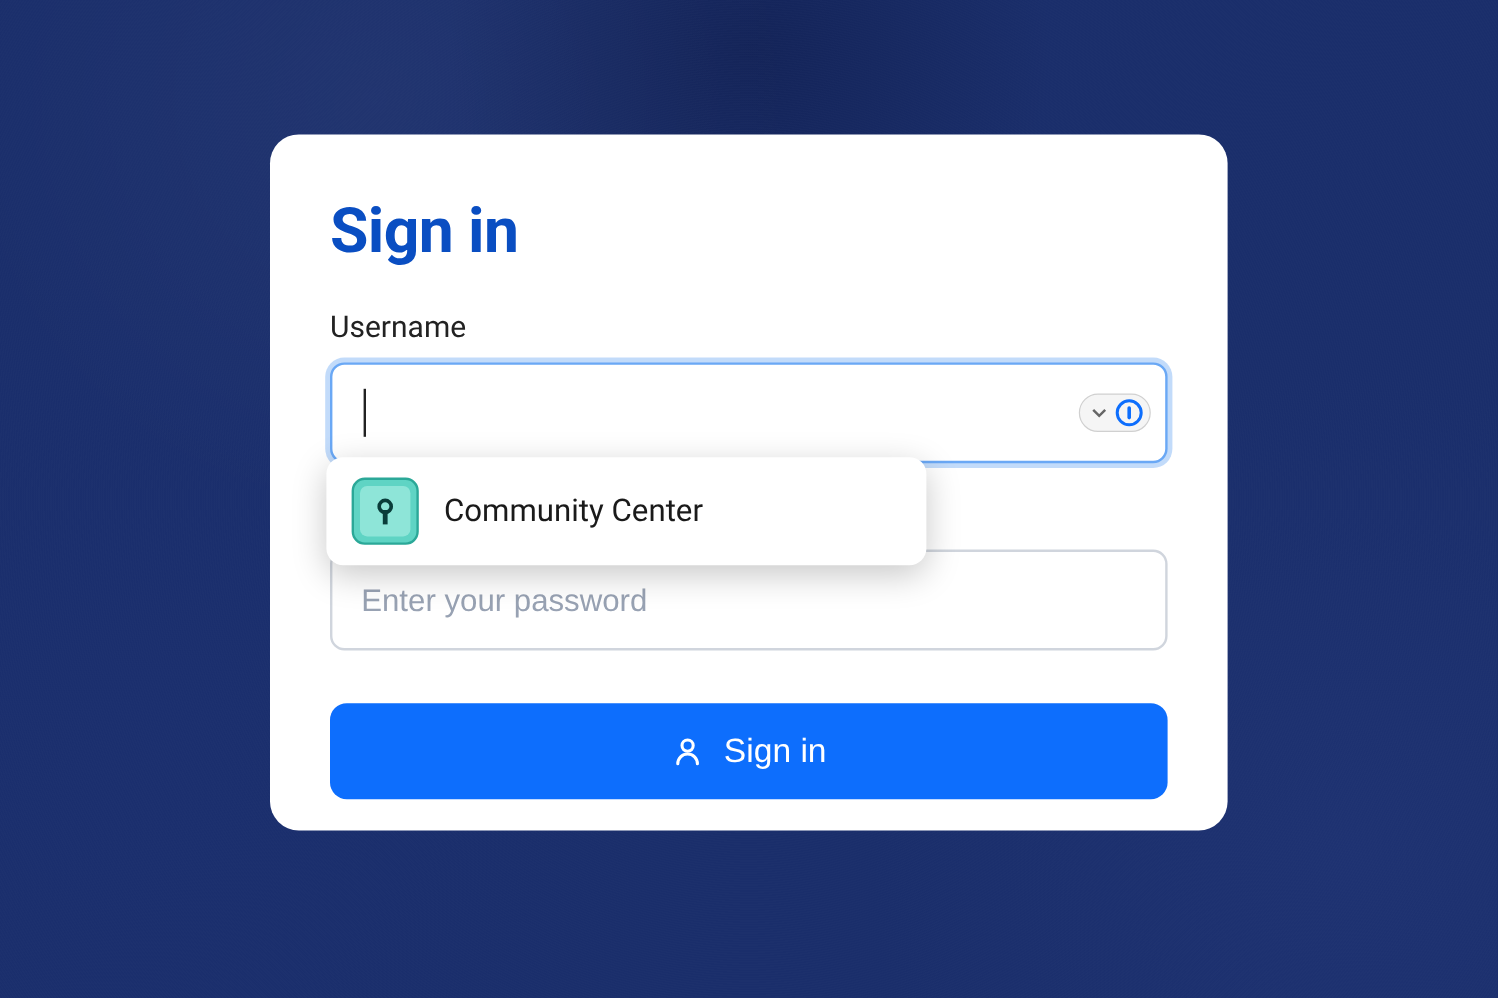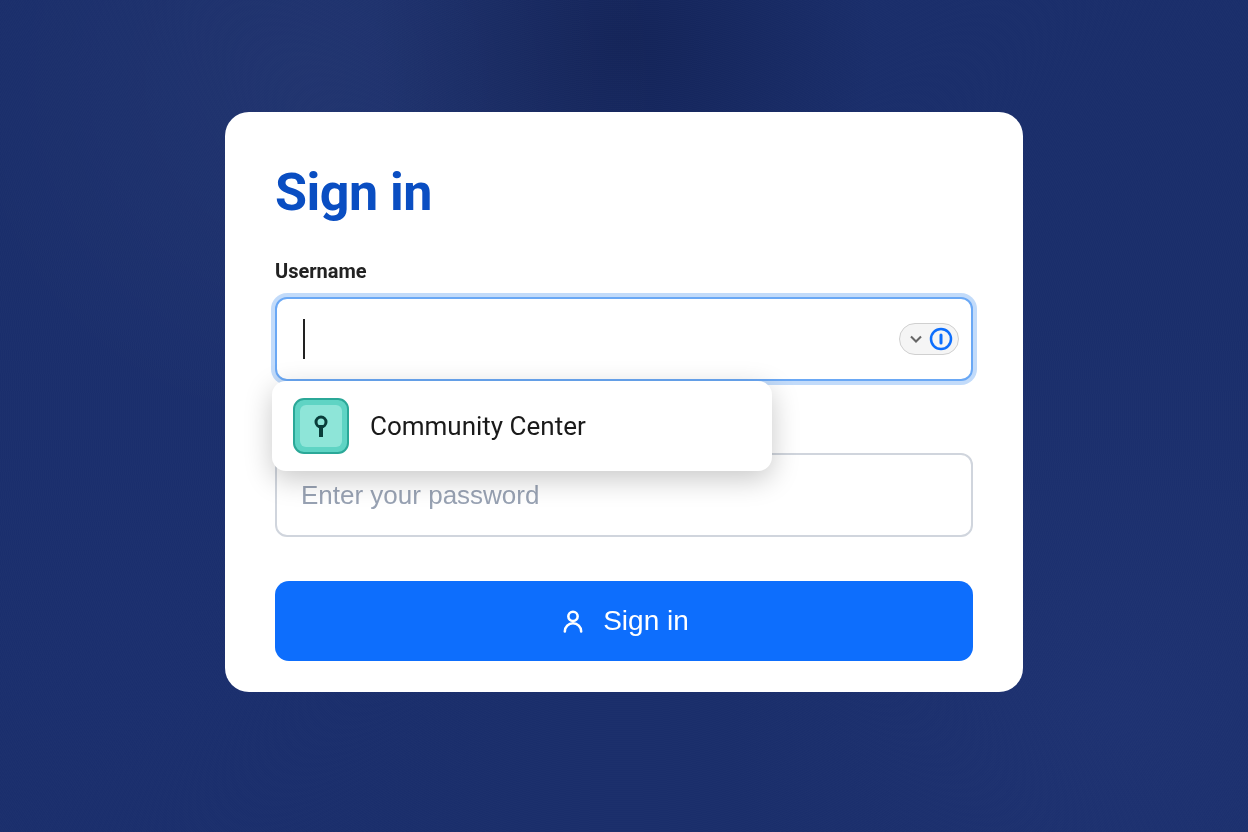--- a/index.html
+++ b/index.html
@@ -47,24 +47,24 @@
     
     .title {
       font-size: 52px;
       font-weight: 700;
       color: #0a4ec2;
       margin-bottom: 36px;
       letter-spacing: -0.5px;
     }
     
     .label {
-      font-size: 20px;
+      font-size: 25px;
       color: #222;
       margin-bottom: 14px;
-      font-weight: 700;
+      font-weight: 400;
     }
     
     .input-wrapper {
       position: relative;
       margin-bottom: 28px;
     }
     
     .input {
       width: 100%;
       height: 84px;

